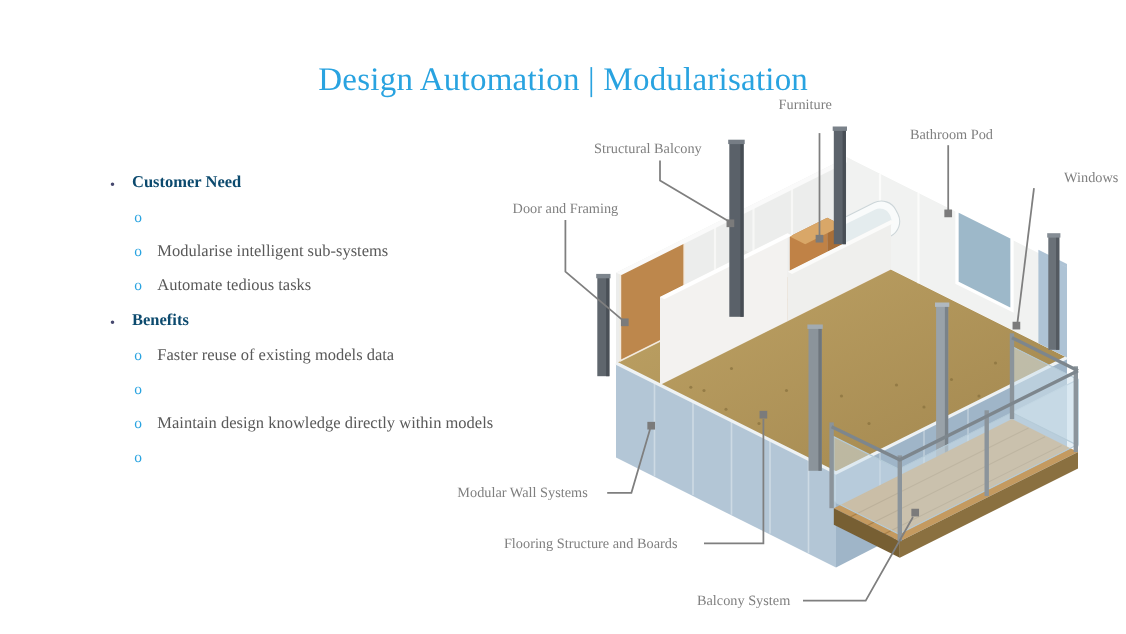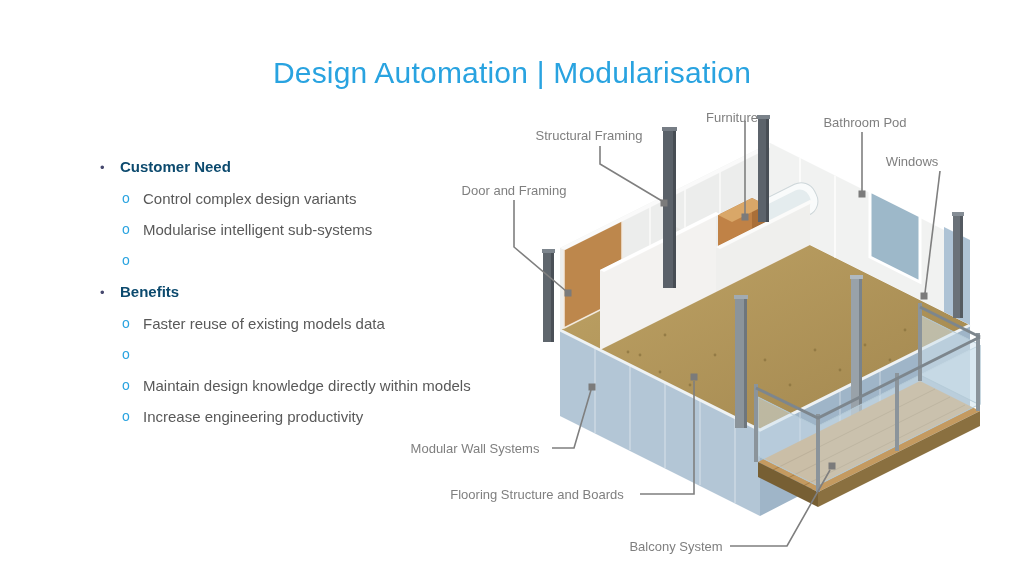--- a/index.html
+++ b/index.html
@@ -1,18 +1,18 @@
 <!DOCTYPE html>
 <html><head>
 <meta charset="utf-8">
 <style>
   html,body{margin:0;padding:0;background:#ffffff;}
   .slide{
     position:relative;width:1024px;height:576px;background:#ffffff;overflow:hidden;
-    font-family:Liberation Sans, sans-serif;
+    font-family:Liberation Serif, serif;
   }
   .title{
     position:absolute;left:0;right:0;top:56px;text-align:center;
     font-size:30px;font-weight:500;color:#29a3e0;letter-spacing:.2px;
   }
   .bullets{position:absolute;left:100px;top:158px;width:430px;color:#595959;font-size:15px;}
   .b-row{display:flex;align-items:flex-start;line-height:17px;margin-bottom:14px;}
   .b-row .mk1{width:20px;flex:0 0 20px;color:#46486e;font-size:13px;padding-top:1px;}
   .b-row .heading{font-weight:bold;color:#0c4a6e;}
   .b-sub{display:flex;align-items:flex-start;line-height:17px;margin-bottom:14px;margin-left:22px;}
@@ -31,47 +31,46 @@
 
   <div class="title">Design Automation | Modularisation</div>
 
   <div class="bullets">
     <div class="b-row">
       <span class="mk1">•</span>
       <span class="heading">Customer Need</span>
     </div>
     <div class="b-sub">
       <span class="mk2">o</span>
-      <span class="item">Control complex design variants</span>
     </div>
     <div class="b-sub">
       <span class="mk2">o</span>
       <span class="item">Modularise intelligent sub-systems</span>
     </div>
     <div class="b-sub">
       <span class="mk2">o</span>
+      <span class="item">Automate tedious tasks</span>
     </div>
     <div class="b-row">
       <span class="mk1">•</span>
       <span class="heading">Benefits</span>
     </div>
     <div class="b-sub">
       <span class="mk2">o</span>
       <span class="item">Faster reuse of existing models data</span>
     </div>
     <div class="b-sub">
       <span class="mk2">o</span>
     </div>
     <div class="b-sub">
       <span class="mk2">o</span>
       <span class="item">Maintain design knowledge directly within models</span>
     </div>
     <div class="b-sub">
       <span class="mk2">o</span>
-      <span class="item">Increase engineering productivity</span>
     </div>
   </div>
 
   <svg class="canvas" width="1024" height="576" viewBox="0 0 1024 576">
     <defs>
       <linearGradient id="floorG" x1="0" y1="0" x2="1" y2="1">
         <stop offset="0" stop-color="#c0a466"></stop>
         <stop offset="1" stop-color="#a1864e"></stop>
       </linearGradient>
     </defs>
@@ -226,22 +225,22 @@
       <rect x="741.5" y="213.5" width="7" height="7"></rect>
       <rect x="858.5" y="190.5" width="7" height="7"></rect>
       <rect x="920.5" y="292.5" width="7" height="7"></rect>
       <rect x="564.5" y="289.5" width="7" height="7"></rect>
       <rect x="588.5" y="383.5" width="7" height="7"></rect>
       <rect x="690.5" y="373.5" width="7" height="7"></rect>
       <rect x="828.5" y="462.5" width="7" height="7"></rect>
     </g>
   </svg>
 
-  <div class="callout" style="left:589px;top:135px">Structural Framing</div>
-  <div class="callout" style="left:732px;top:117px">Furniture</div>
+  <div class="callout" style="left:589px;top:135px">Structural Balcony</div>
+  <div class="callout" style="left:732px;top:95px">Furniture</div>
   <div class="callout" style="left:865px;top:122px">Bathroom Pod</div>
-  <div class="callout" style="left:912px;top:161px">Windows</div>
+  <div class="callout" style="left:992px;top:161px">Windows</div>
   <div class="callout" style="left:514px;top:190px">Door and Framing</div>
   <div class="callout" style="left:475px;top:448px">Modular Wall Systems</div>
   <div class="callout" style="left:537px;top:494px">Flooring Structure and Boards</div>
   <div class="callout" style="left:676px;top:546px">Balcony System</div>
 
 </div>
 
 </body></html>

